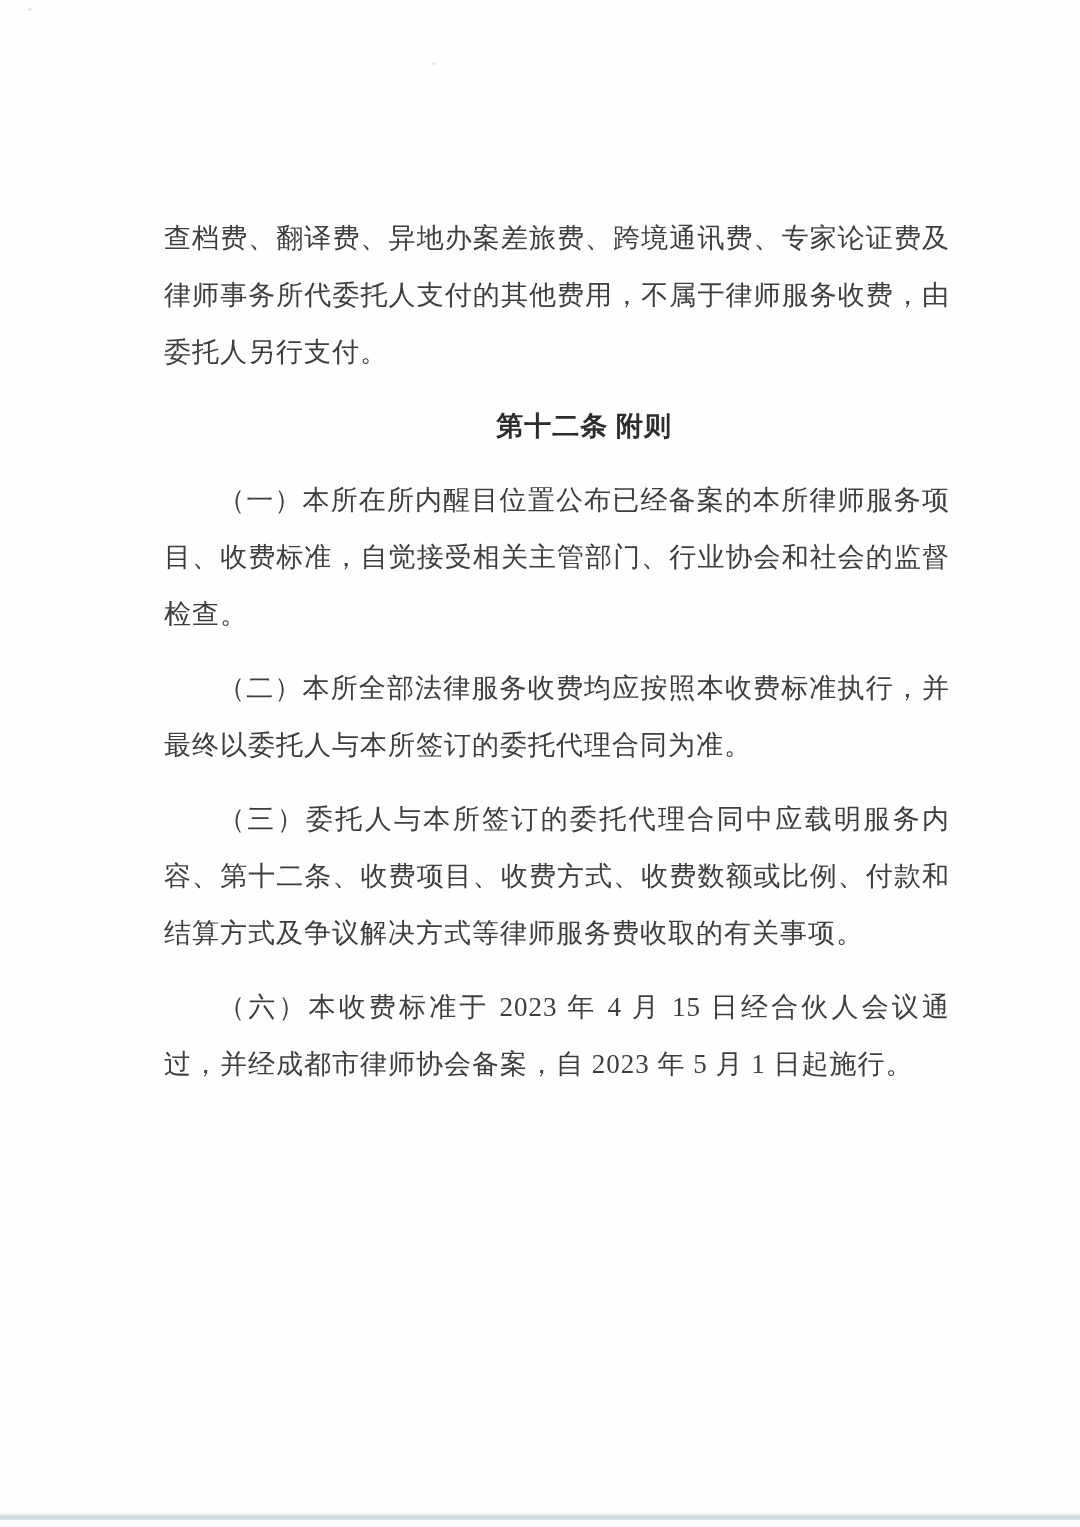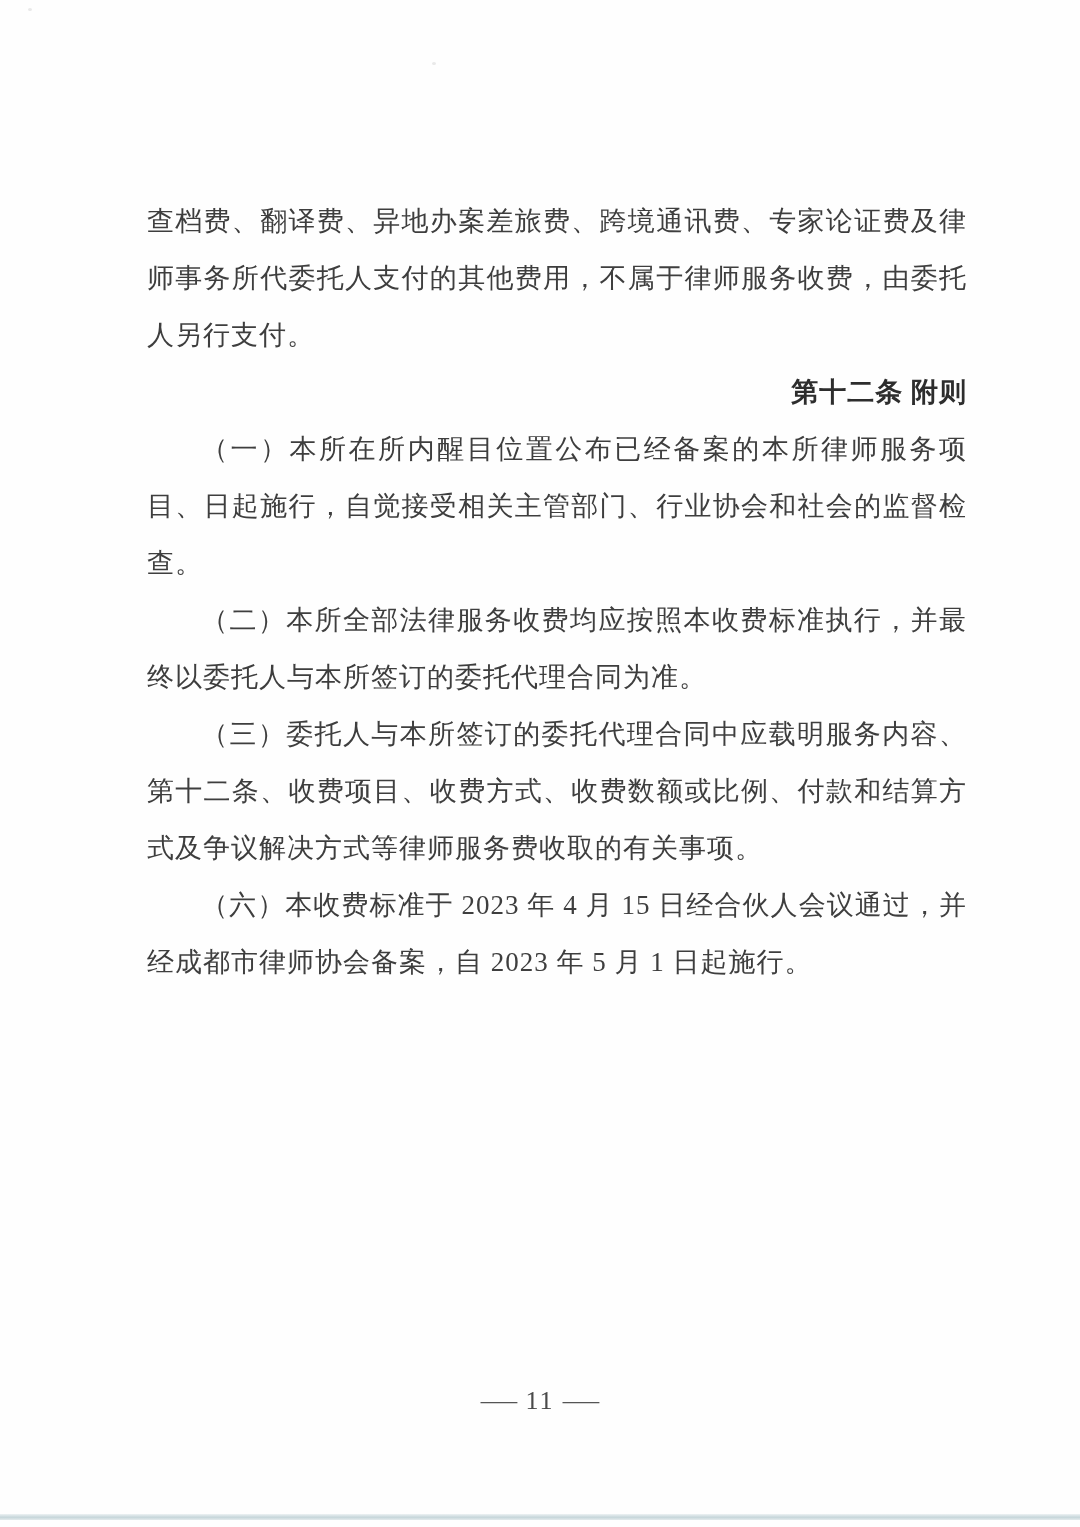--- a/index.html
+++ b/index.html
@@ -20,30 +20,30 @@
     left: 147px;
     top: 193px;
     width: 820px;
     font-size: 27px;
     line-height: 57px;
     color: #3e3e3e;
     text-align: justify;
     letter-spacing: 1px;
   }
   .content p {
-    margin: 0;
+    margin: 17px;
     text-indent: 2em;
   }
   .content p.no-indent {
     text-indent: 0;
   }
   .content p.heading {
     font-weight: bold;
     color: #2d2d2d;
-    text-align: right;
+    text-align: center;
   }
   .footer {
     position: absolute;
     top: 1386px;
     left: 0;
     width: 100%;
     text-align: center;
     font-size: 26px;
     line-height: 30px;
     color: #4a4a4a;
@@ -75,28 +75,25 @@
   }
 </style>
 </head>
 <body>
 
 <div class="page">
 
   <div class="content">
     <p class="no-indent">查档费、翻译费、异地办案差旅费、跨境通讯费、专家论证费及律师事务所代委托人支付的其他费用，不属于律师服务收费，由委托人另行支付。</p>
     <p class="heading">第十二条 附则</p>
-    <p>（一）本所在所内醒目位置公布已经备案的本所律师服务项目、日起施行，自觉接受相关主管部门、行业协会和社会的监督检查。</p>
+    <p>（一）本所在所内醒目位置公布已经备案的本所律师服务项目、收费标准，自觉接受相关主管部门、行业协会和社会的监督检查。</p>
     <p>（二）本所全部法律服务收费均应按照本收费标准执行，并最终以委托人与本所签订的委托代理合同为准。</p>
     <p>（三）委托人与本所签订的委托代理合同中应载明服务内容、第十二条、收费项目、收费方式、收费数额或比例、付款和结算方式及争议解决方式等律师服务费收取的有关事项。</p>
     <p>（六）本收费标准于 2023 年 4 月 15 日经合伙人会议通过，并经成都市律师协会备案，自 2023 年 5 月 1 日起施行。</p>
   </div>
 
-  <div class="footer">
-    <span class="dash">—</span><span class="num">11</span><span class="dash">—</span>
-  </div>
 
   <div class="scan-edge"></div>
 
   <div class="speck" style="left:28px; top:8px;"></div>
   <div class="speck" style="left:432px; top:62px;"></div>
 
 </div>
 
 </body></html>

